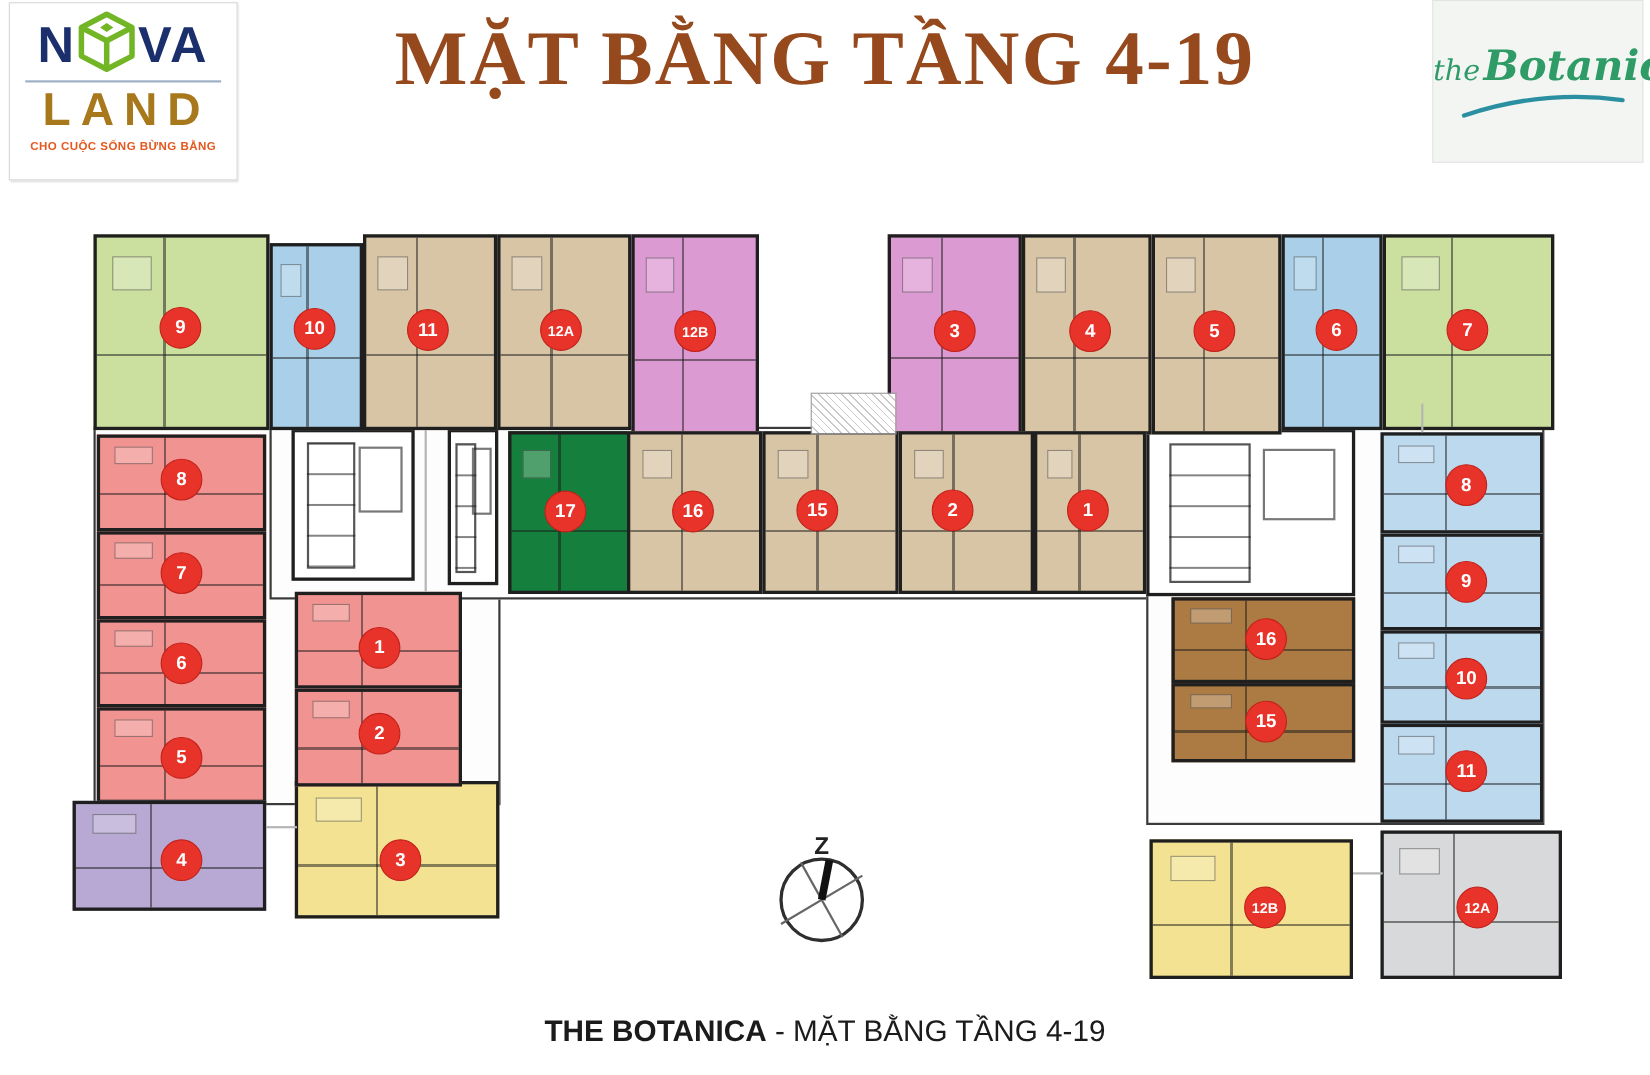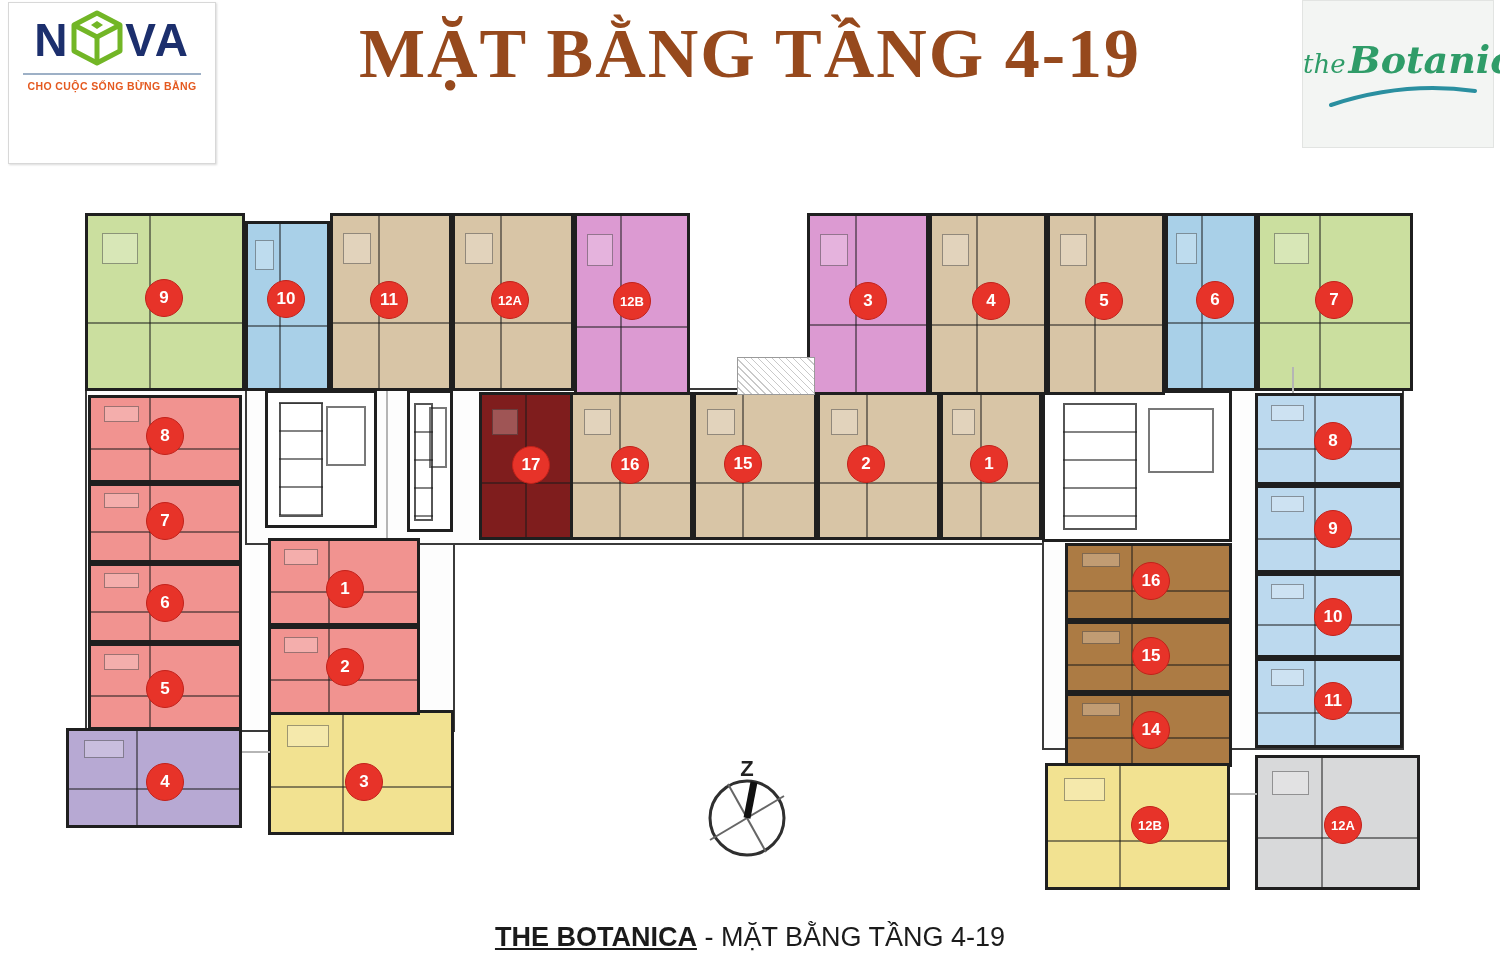--- a/index.html
+++ b/index.html
@@ -44,21 +44,21 @@
     border:2px solid rgba(30,30,30,.75);
     background:repeating-linear-gradient(to bottom,rgba(0,0,0,0) 0 26px,rgba(30,30,30,.55) 26px 28px);}
   .core::after{content:"";position:absolute;right:8%;top:10%;width:34%;height:42%;border:2px solid rgba(30,30,30,.6);}
   .hatch{position:absolute;z-index:3;border:1px solid #9a9a9a;
     background:repeating-linear-gradient(45deg,#ffffff 0 4px,#c9c9c9 4px 5px);}
   .leader{position:absolute;background:#b5b5b5;z-index:4;}
 
   
   .compass{position:absolute;left:702px;top:756px;z-index:4;}
   .caption{position:absolute;left:0;right:0;top:922px;text-align:center;font-size:27px;color:var(--c-caption-text);}
-  .caption .bold{font-weight:bold;text-decoration:underline;}
+  .caption .bold{font-weight:bold;}
 </style>
 </head>
 <body>
 
 <div class="page">
 
   <div class="nova-logo">
     <div class="nova-row">
       <span class="nova-n">N</span>
       <span>
@@ -67,20 +67,21 @@
             <path d="M27 4 L50 16 L50 42 L27 54 L4 42 L4 16 Z"></path>
             <path d="M4 16 L27 28 L50 16"></path>
             <path d="M27 28 L27 54"></path>
           </g>
           <path d="M27 12 L33 16 L27 20 L21 16 Z" fill="#72b626"></path>
         </svg>
       </span>
       <span class="nova-va">VA</span>
     </div>
     <div class="nova-divider"></div>
+    <div class="nova-land">LAND</div>
     <div class="nova-tagline">CHO CUỘC SỐNG BỪNG BẰNG</div>
   </div>
 
   <div class="main-title">MẶT BẰNG TẦNG 4-19</div>
 
   <div class="bot-logo">
     <span class="bot-text"><span class="bot-the">the</span><span class="bot-name">Botanica</span></span>
     <div>
       <svg width="170" height="30" viewBox="0 0 170 30">
         <path d="M18 26 Q 90 2 162 12" fill="none" stroke="#2a8fa0" stroke-width="4" stroke-linecap="round"></path>
@@ -152,43 +153,40 @@
       </div>
       <div class="unit" style="left: 268px; top: 710px; width: 186px; height: 125px; background: rgb(242, 226, 145);">
         <span class="badge" style="left: 93px; top: 69px;">3</span>
       </div>
       <div class="unit" style="left: 268px; top: 538px; width: 152px; height: 88px; background: rgb(241, 147, 144);">
         <span class="badge" style="left: 74px; top: 48px;">1</span>
       </div>
       <div class="unit" style="left: 268px; top: 626px; width: 152px; height: 89px; background: rgb(241, 147, 144);">
         <span class="badge" style="left: 74px; top: 38px;">2</span>
       </div>
-      <div class="unit" style="left: 479px; top: 392px; width: 115px; height: 148px; background: #7f1d1d; padding-left: 48px;">
+      <div class="unit" style="left: 462px; top: 392px; width: 115px; height: 148px; background: #15803d; padding-left: 48px;">
         <span class="badge" style="left: 49px; top: 70px;">17</span>
       </div>
       <div class="unit" style="left: 570px; top: 392px; width: 123px; height: 148px; background: rgb(216, 197, 166);">
         <span class="badge" style="left: 57px; top: 70px;">16</span>
       </div>
       <div class="unit" style="left: 693px; top: 392px; width: 124px; height: 148px; background: rgb(216, 197, 166);">
         <span class="badge" style="left: 47px; top: 69px;">15</span>
       </div>
       <div class="unit" style="left: 817px; top: 392px; width: 123px; height: 148px; background: rgb(216, 197, 166);">
         <span class="badge" style="left: 46px; top: 69px;">2</span>
       </div>
       <div class="unit" style="left: 940px; top: 392px; width: 102px; height: 148px; background: rgb(216, 197, 166);">
         <span class="badge" style="left: 46px; top: 69px;">1</span>
       </div>
       <div class="unit" style="left: 1065px; top: 543px; width: 167px; height: 78px; background: rgb(172, 123, 68);">
         <span class="badge" style="left: 83px; top: 35px;">16</span>
       </div>
       <div class="unit" style="left: 1065px; top: 621px; width: 167px; height: 72px; background: rgb(172, 123, 68);">
         <span class="badge" style="left: 83px; top: 32px;">15</span>
-      </div>
-      <div class="unit" style="left: 1065px; top: 693px; width: 167px; height: 74px; background: rgb(172, 123, 68);">
-        <span class="badge" style="left: 83px; top: 34px;">14</span>
       </div>
       <div class="unit" style="left: 1255px; top: 393px; width: 148px; height: 92px; background: rgb(188, 217, 238);">
         <span class="badge" style="left: 75px; top: 45px;">8</span>
       </div>
       <div class="unit" style="left: 1255px; top: 485px; width: 148px; height: 88px; background: rgb(188, 217, 238);">
         <span class="badge" style="left: 75px; top: 41px;">9</span>
       </div>
       <div class="unit" style="left: 1255px; top: 573px; width: 148px; height: 85px; background: rgb(188, 217, 238);">
         <span class="badge" style="left: 75px; top: 41px;">10</span>
       </div>

